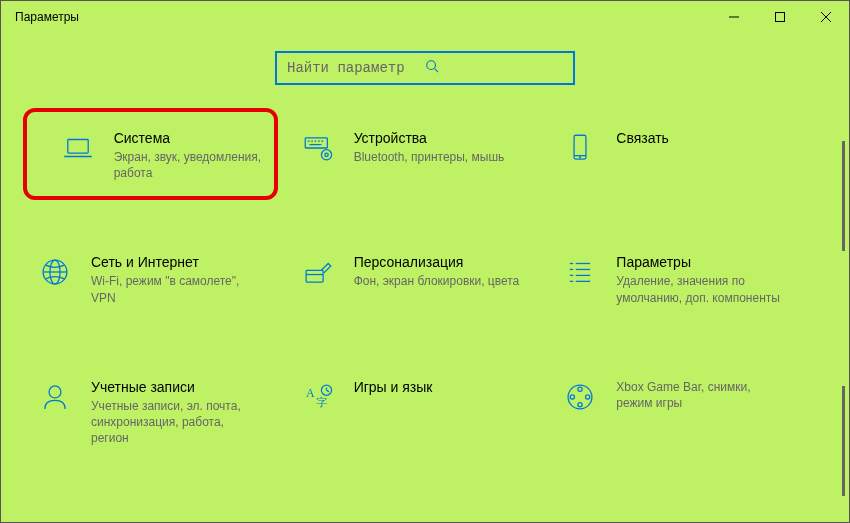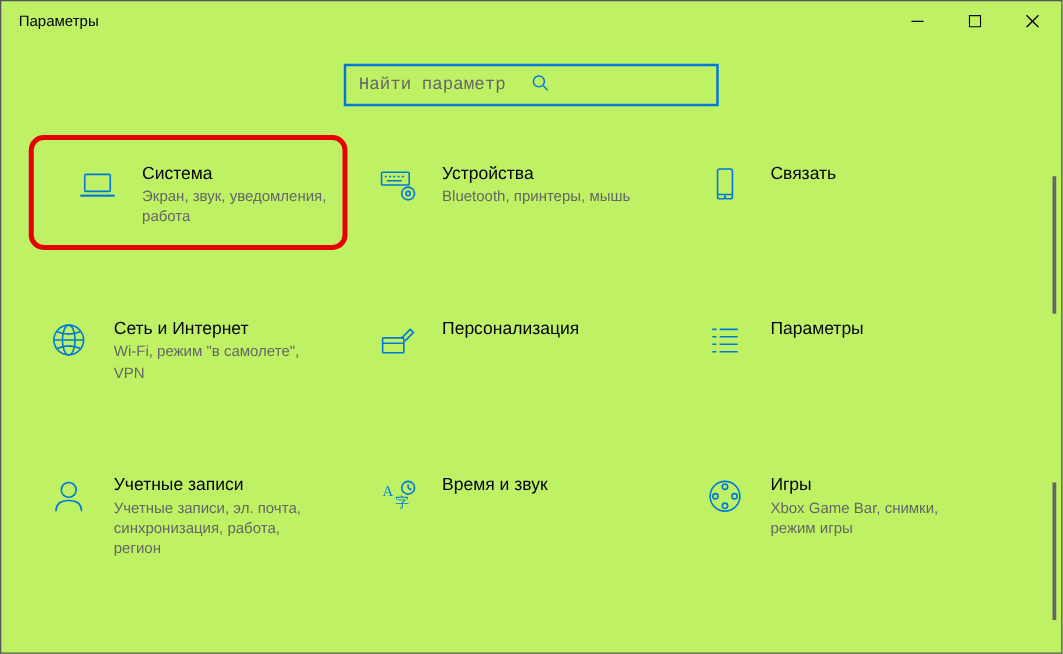--- a/index.html
+++ b/index.html
@@ -221,38 +221,40 @@
       <div class="tile">
         <div class="icon">
           <svg viewBox="0 0 40 40">
               <rect x="6" y="18" width="20" height="14" rx="1"></rect>
               <line x1="6" y1="23" x2="26" y2="23"></line>
               <path d="M24 18 L32 10 L35 13 L27 21"></path>
             </svg>
         </div>
         <div class="txt">
           <div class="title">Персонализация</div>
+          <div class="desc">Фон, экран блокировки, цвета</div>
         </div>
       </div>
 
       <div class="tile">
         <div class="icon">
           <svg viewBox="0 0 40 40">
               <line x1="8" y1="10" x2="12" y2="10"></line>
               <line x1="15" y1="10" x2="32" y2="10"></line>
               <line x1="8" y1="17" x2="12" y2="17"></line>
               <line x1="15" y1="17" x2="32" y2="17"></line>
               <line x1="8" y1="24" x2="12" y2="24"></line>
               <line x1="15" y1="24" x2="32" y2="24"></line>
               <line x1="8" y1="31" x2="12" y2="31"></line>
               <line x1="15" y1="31" x2="32" y2="31"></line>
             </svg>
         </div>
         <div class="txt">
           <div class="title">Параметры</div>
+          <div class="desc">Удаление, значения по умолчанию, доп. компоненты</div>
         </div>
       </div>
 
       <div class="tile">
         <div class="icon">
           <svg viewBox="0 0 40 40">
               <circle cx="20" cy="14" r="7"></circle>
               <path d="M8 34 Q8 24 20 24 Q32 24 32 34"></path>
             </svg>
         </div>
@@ -266,36 +268,35 @@
         <div class="icon">
           <svg viewBox="0 0 40 40">
               <text x="6" y="20" font-size="14" fill="#0078d7" stroke="none" font-family="Segoe UI">A</text>
               <text x="18" y="30" font-size="13" fill="#0078d7" stroke="none" font-family="Segoe UI">字</text>
               <circle cx="30" cy="12" r="6"></circle>
               <line x1="30" y1="9" x2="30" y2="12"></line>
               <line x1="30" y1="12" x2="33" y2="14"></line>
             </svg>
         </div>
         <div class="txt">
-          <div class="title">Время и звук</div>
+          <div class="title">Игры и язык</div>
         </div>
       </div>
 
       <div class="tile">
         <div class="icon">
           <svg viewBox="0 0 40 40">
               <circle cx="20" cy="20" r="14"></circle>
               <circle cx="20" cy="11" r="2.5"></circle>
               <circle cx="20" cy="29" r="2.5"></circle>
               <circle cx="11" cy="20" r="2.5"></circle>
               <circle cx="29" cy="20" r="2.5"></circle>
             </svg>
         </div>
         <div class="txt">
-          <div class="title">Игры</div>
           <div class="desc">Xbox Game Bar, снимки, режим игры</div>
         </div>
       </div>
 
     </div>
   </div>
 
   <div class="scroll-indicator"></div>
   <div class="scroll-indicator2"></div>
 </div>

